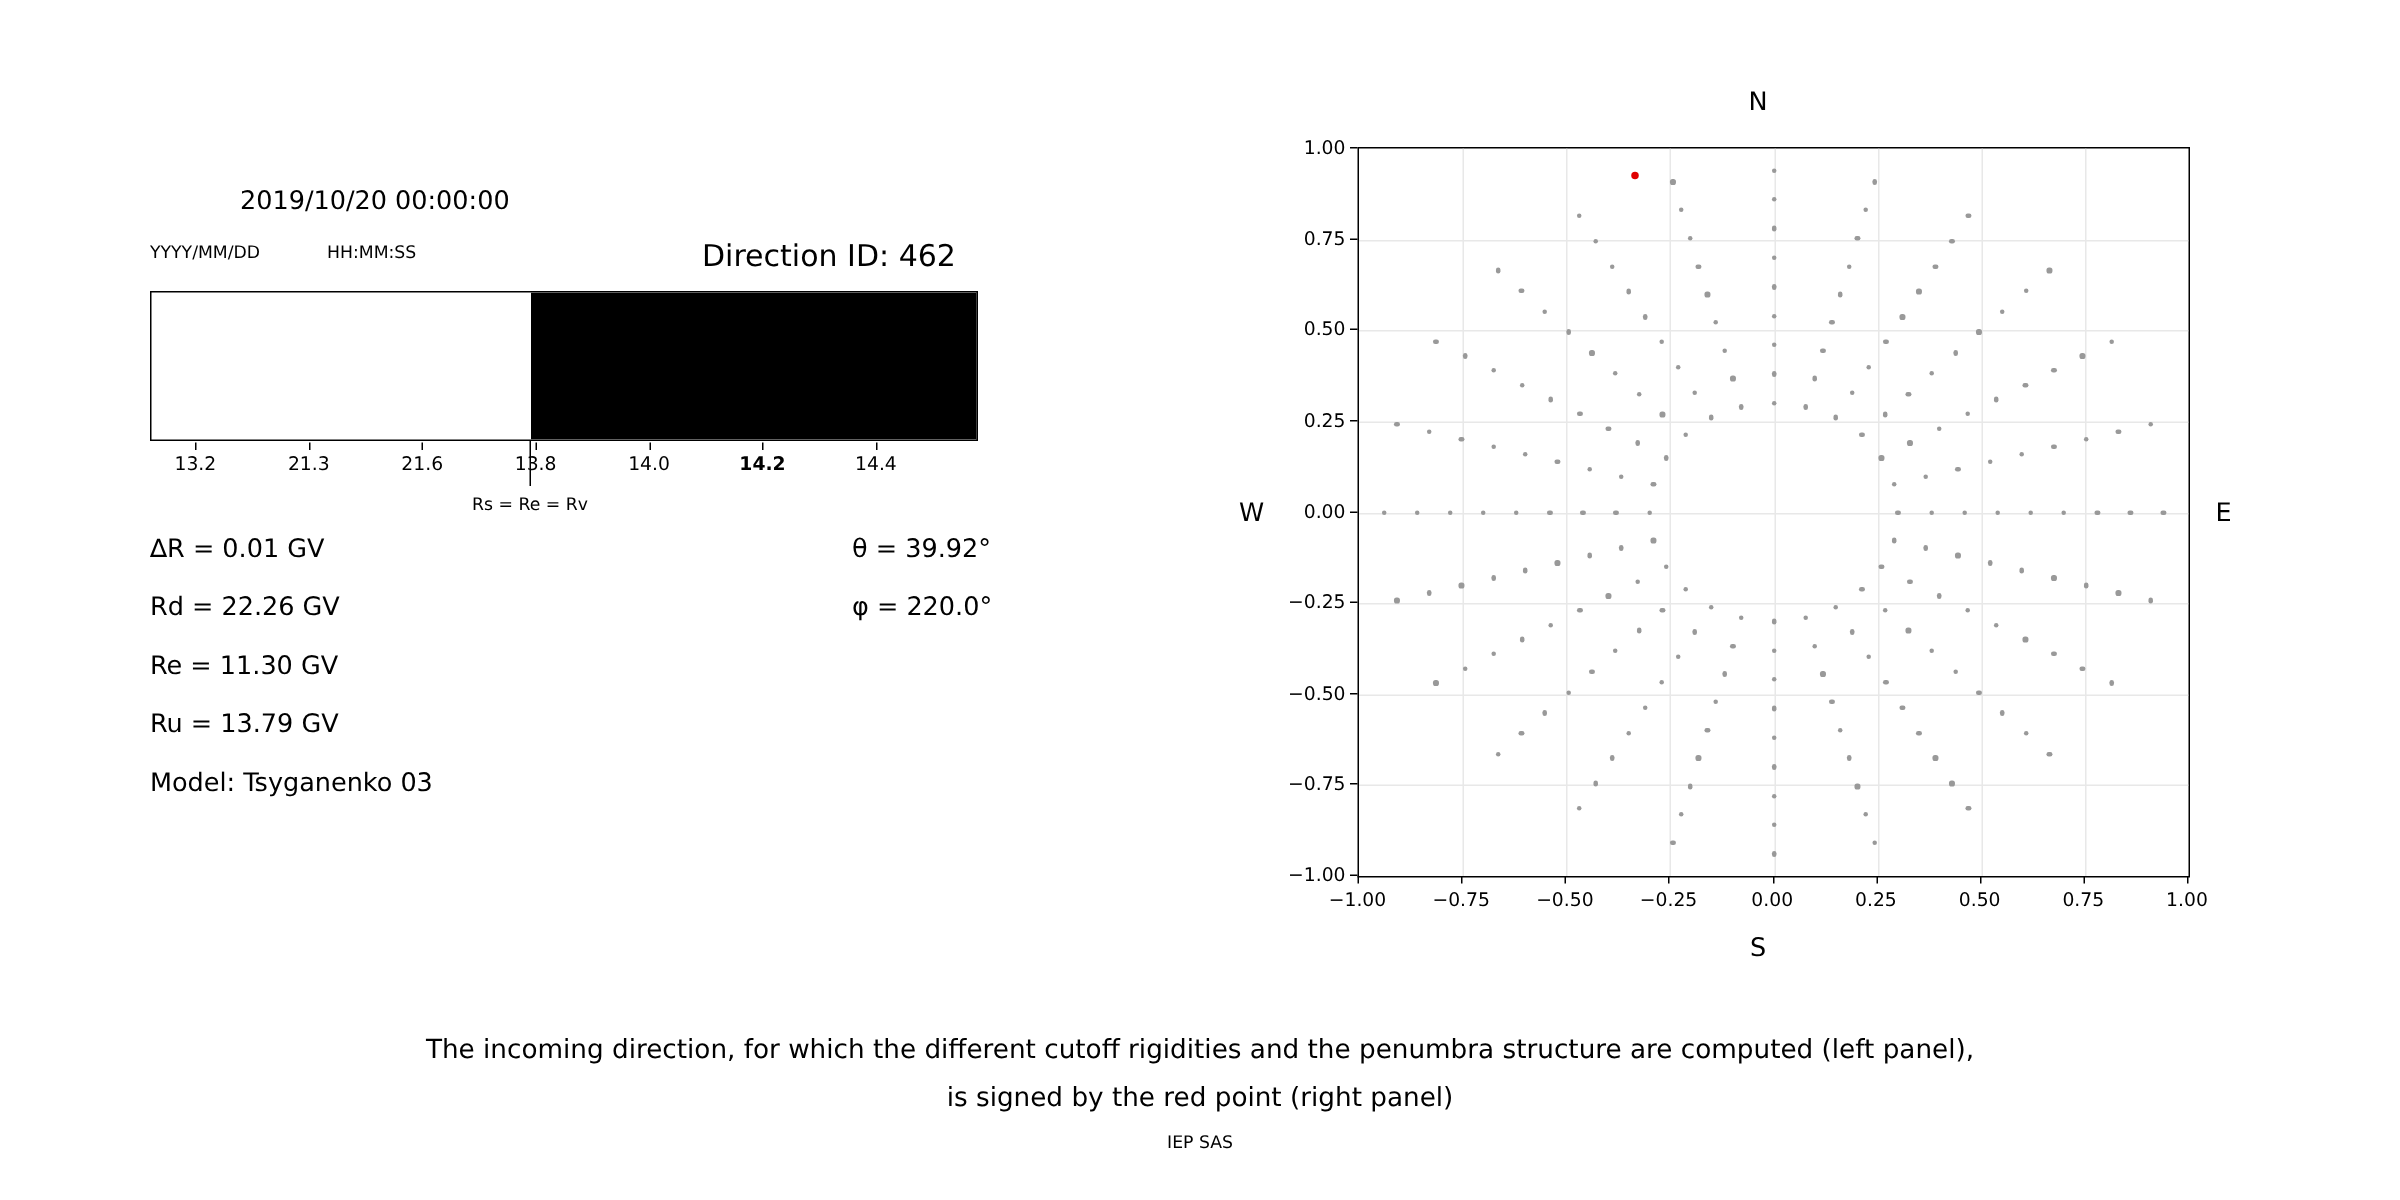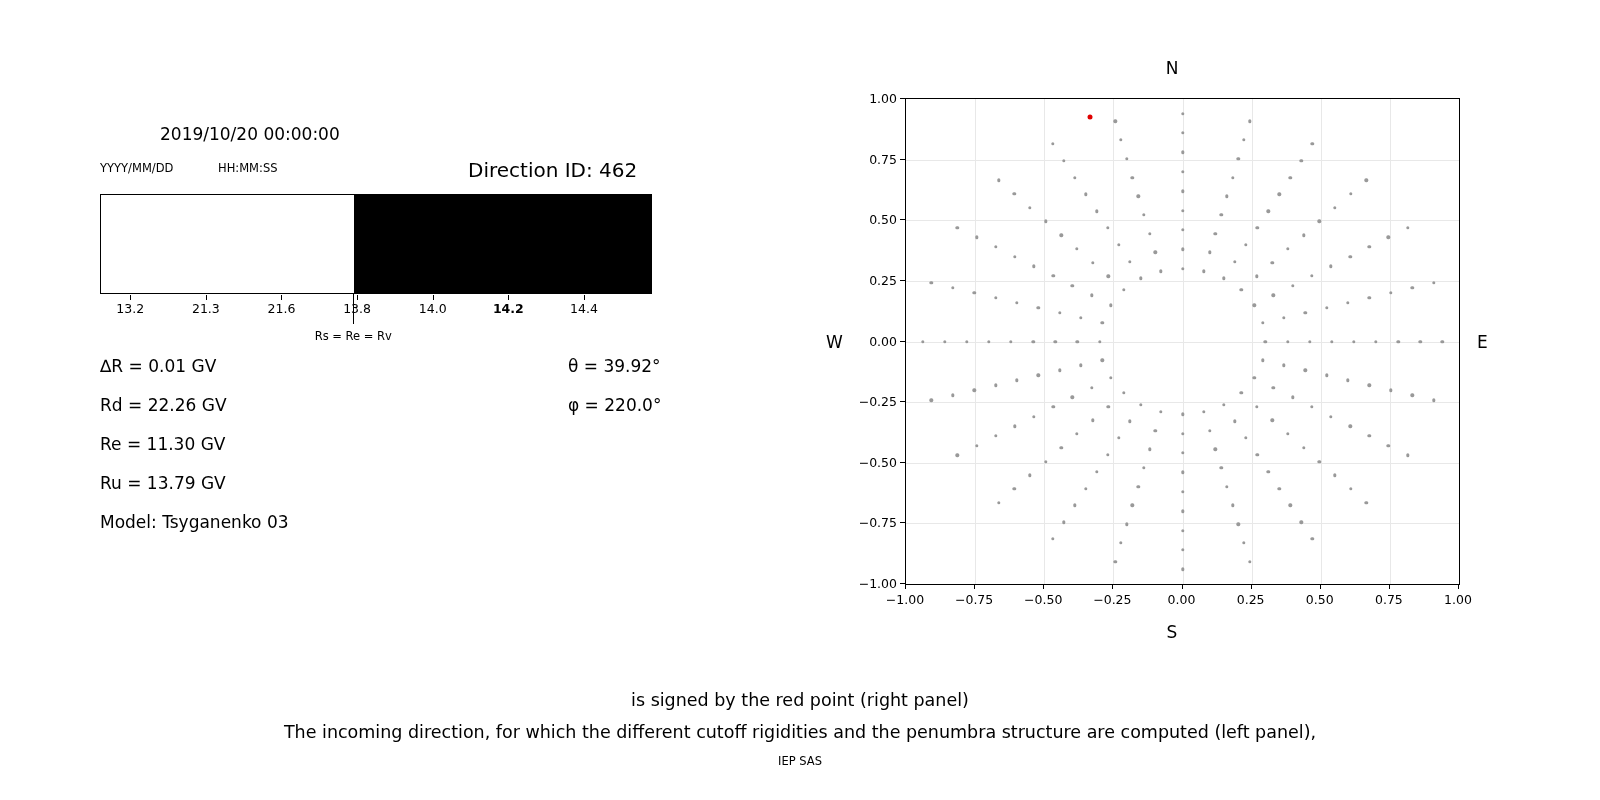--- a/index.html
+++ b/index.html
@@ -520,16 +520,16 @@
       <div class="ax-tick-x" style="left: 668px; top: 592px;">1.00</div>
       <div class="tickmark-x" style="left: 668px; top: 584px;"></div>
     </div>
   <div class="compass" id="compass-n">N</div>
   <div class="compass" id="compass-s">S</div>
   <div class="compass" id="compass-w">W</div>
   <div class="compass" id="compass-e">E</div>
 </div>
 
 <div id="caption">
+  <div>The incoming direction, for which the different cutoff rigidities and the penumbra structure are computed (left panel),</div>
   <div>is signed by the red point (right panel)</div>
-  <div>The incoming direction, for which the different cutoff rigidities and the penumbra structure are computed (left panel),</div>
 </div>
 <div id="footer">IEP SAS</div>
 
 </body></html>

